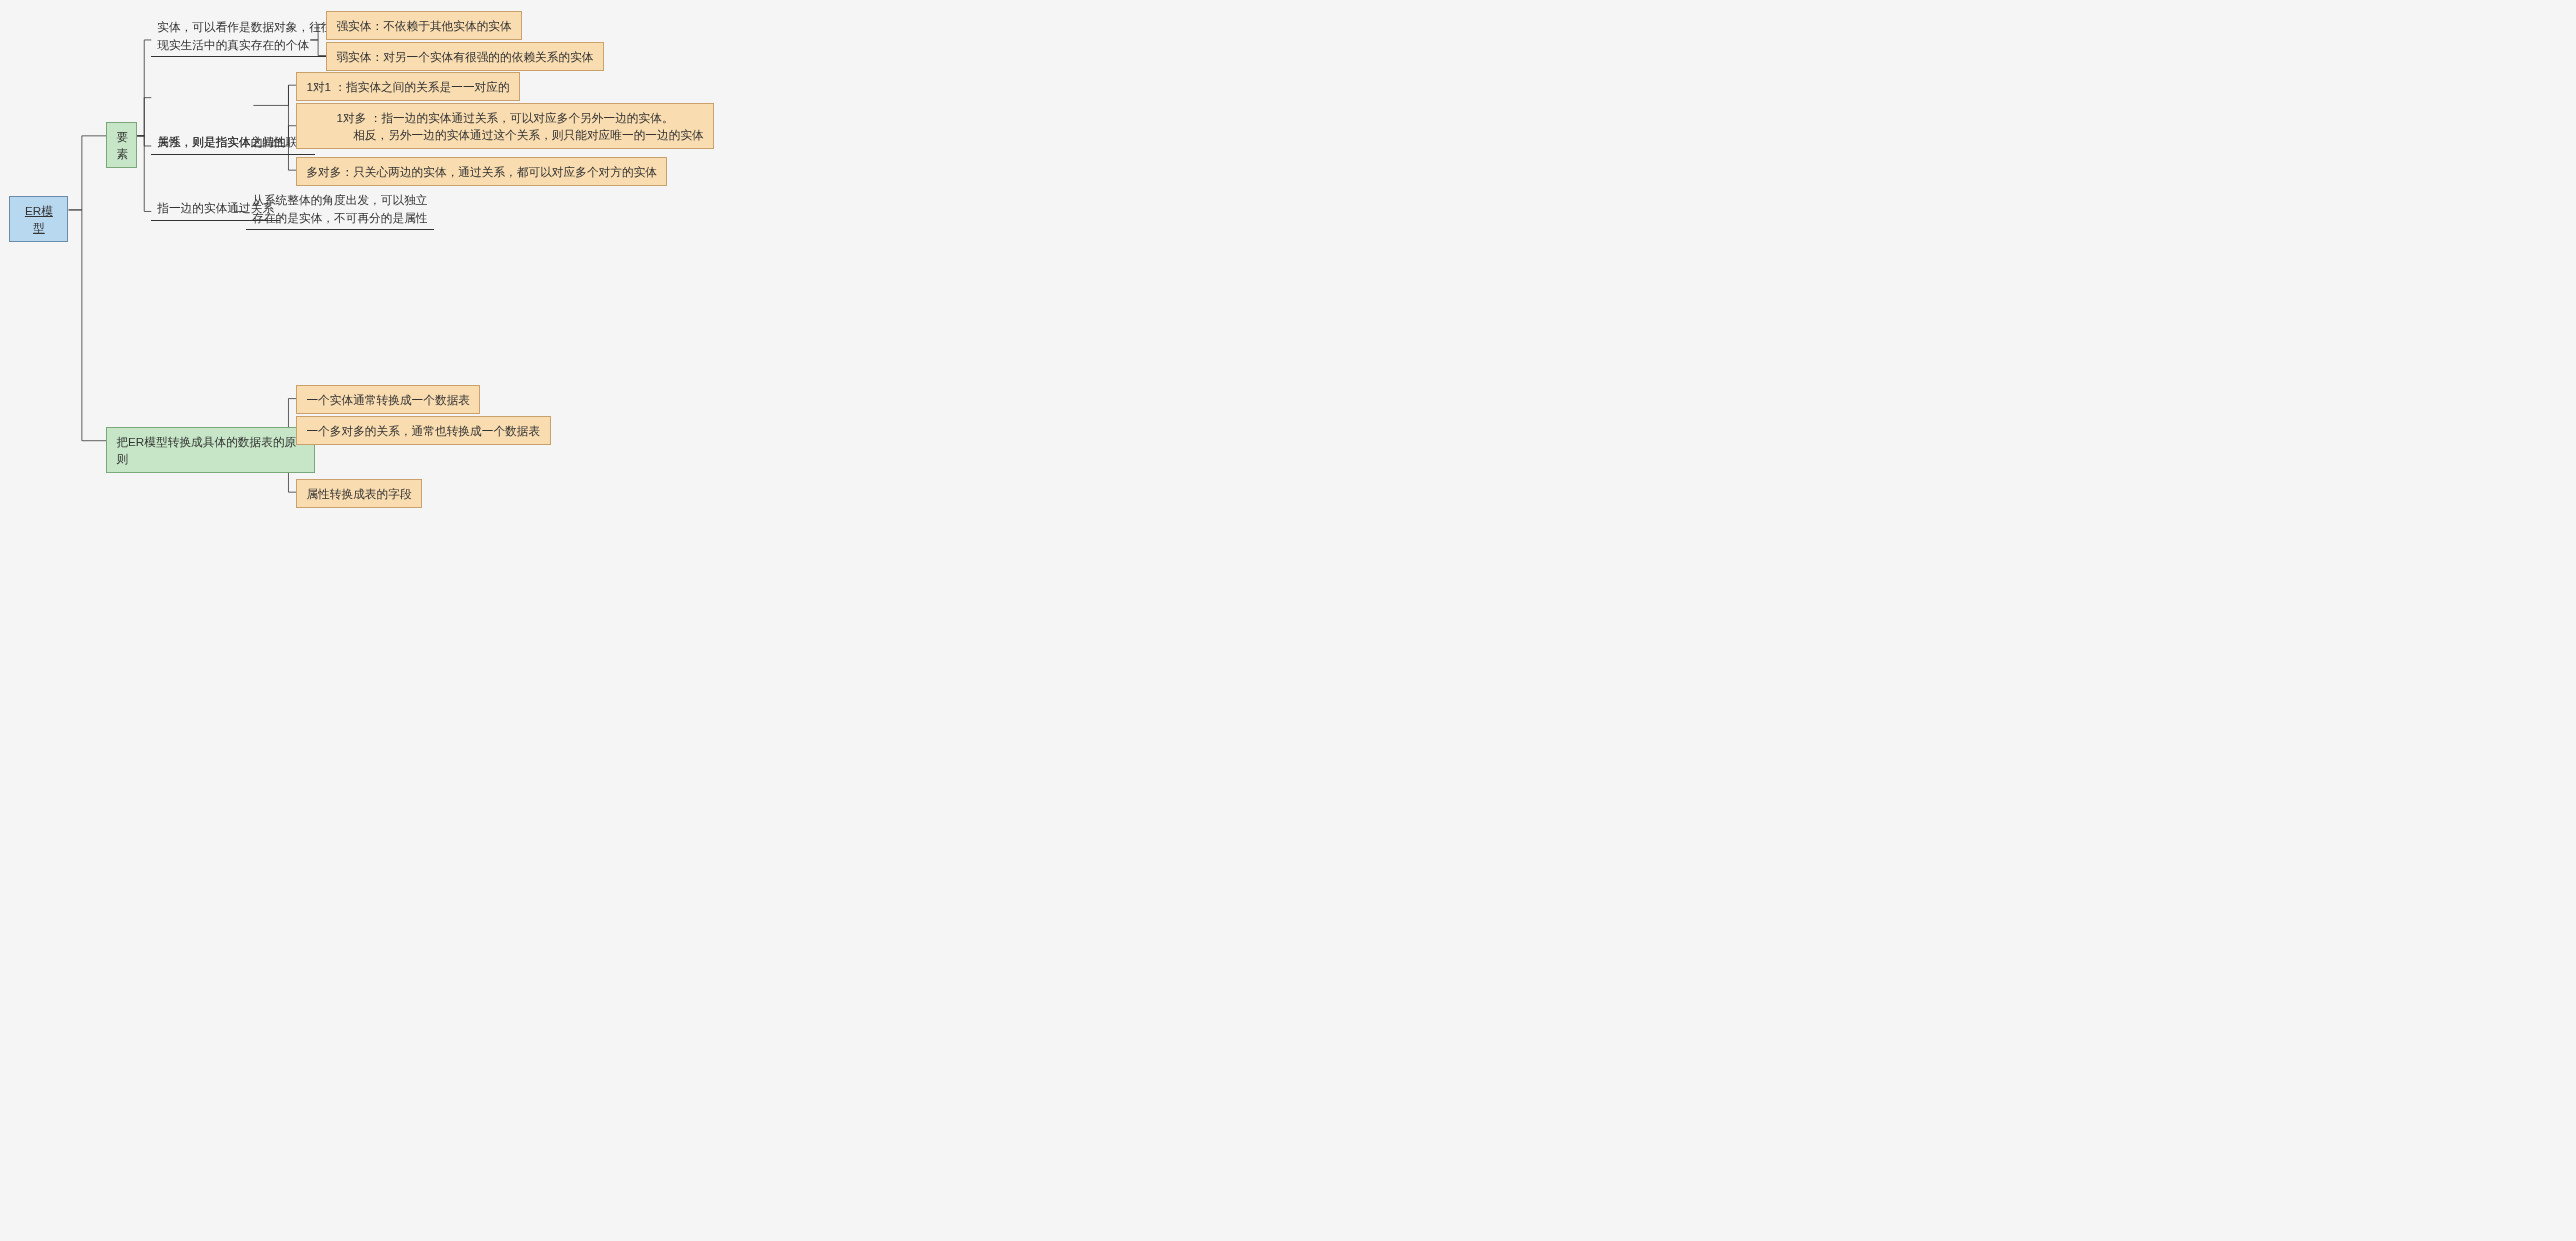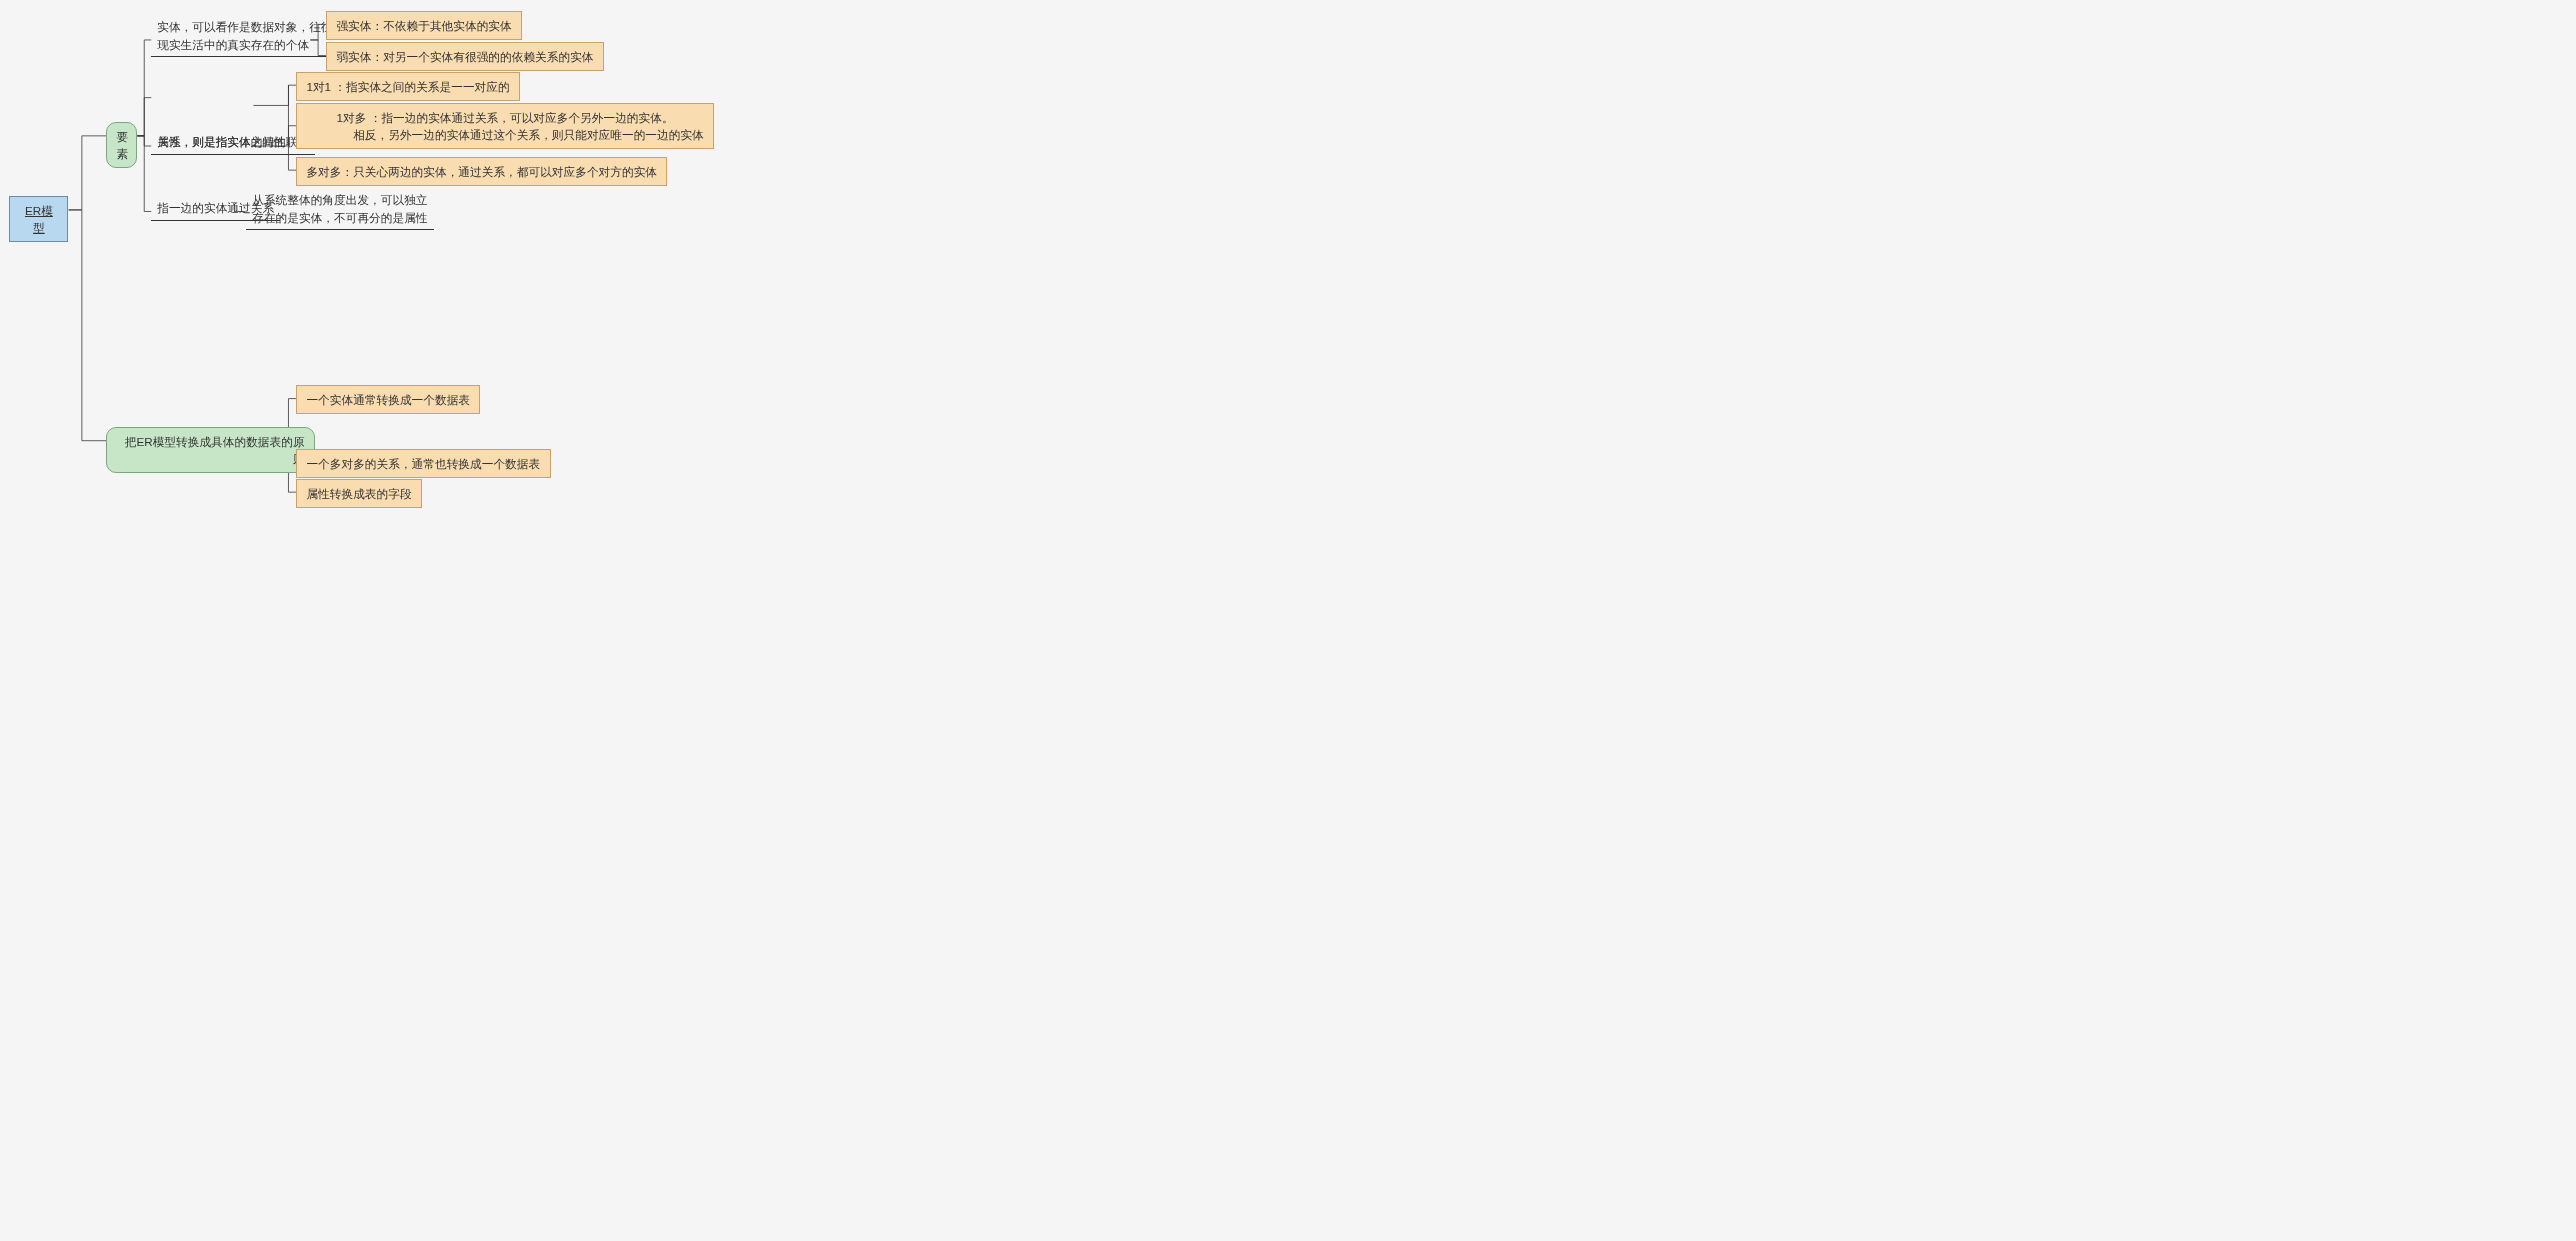--- a/index.html
+++ b/index.html
@@ -33,22 +33,21 @@
     white-space: pre-line;
   }
   .root {
     background: #b8d8f0;
     border-color: #6a8ca8;
     text-align: center;
   }
   .lvl2 {
     background: #c7e6c7;
     border-color: #7aa87a;
-    text-align: right;
-    border-radius: 10px;
+    text-align: left;
   }
   .leaf {
     background: #f9dcb0;
     border-color: #caa06b;
   }
   svg.connectors {
     position: absolute;
     top: 0; left: 0;
     width: 1288px;
     height: 621px;
@@ -115,19 +114,19 @@
 
   <div class="node leaf" style="left:296px; top:72px;">1对1 ：指实体之间的关系是一一对应的</div>
 
   <div class="node leaf" style="left:296px; top:103px;">1对多 ：指一边的实体通过关系，可以对应多个另外一边的实体。
 　　　　相反，另外一边的实体通过这个关系，则只能对应唯一的一边的实体</div>
 
   <div class="node leaf" style="left:296px; top:157px;">多对多：只关心两边的实体，通过关系，都可以对应多个对方的实体</div>
 
   <div class="node leaf" style="left:296px; top:385px;">一个实体通常转换成一个数据表</div>
 
-  <div class="node leaf" style="left:296px; top:416px;margin-top:33px;">一个多对多的关系，通常也转换成一个数据表</div>
+  <div class="node leaf" style="left:296px; top:416px;">一个多对多的关系，通常也转换成一个数据表</div>
 
 
   <div class="node leaf" style="left:296px; top:479px;">属性转换成表的字段</div>
 
 </div>
 
 
 </body></html>

